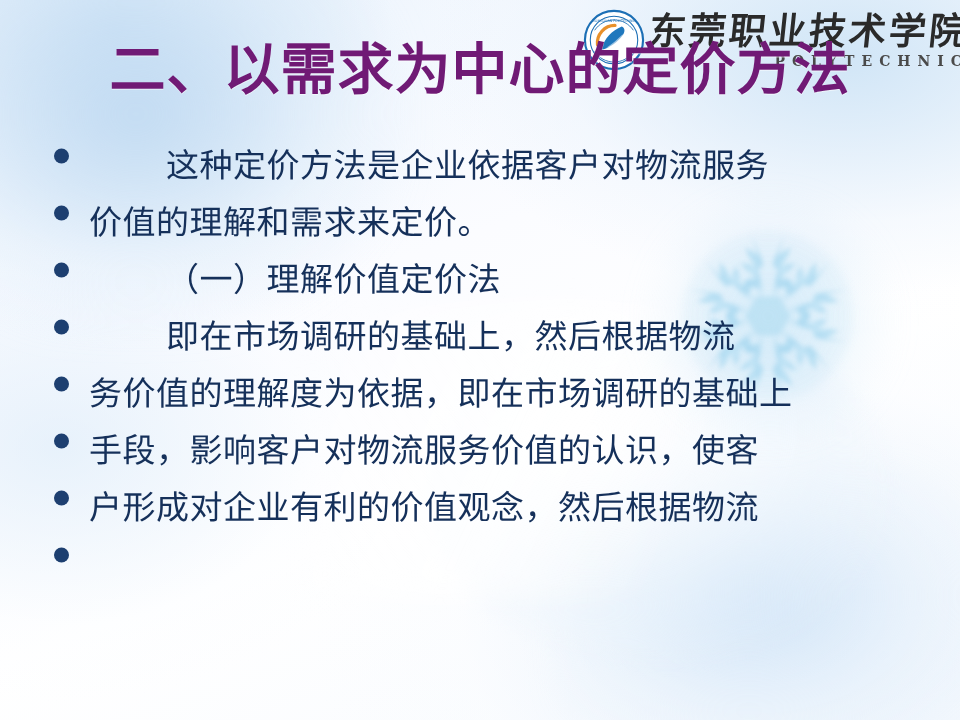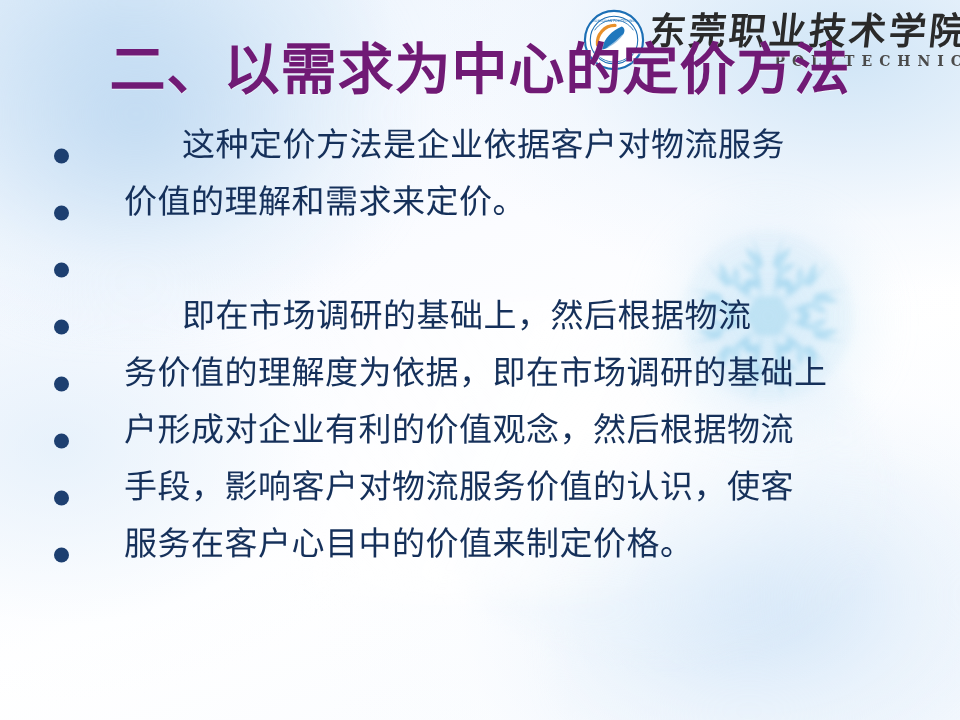--- a/index.html
+++ b/index.html
@@ -143,36 +143,36 @@
     top: 127px;
     width: 960px;
     margin: 0;
     padding: 0;
     list-style: none;
   }
   .body-line {
     position: relative;
     height: 57px;
     display: flex;
-    align-items: flex-start;
-    padding-left: 76px;
+    align-items: flex-end;
+    padding-left: 60px;
   }
   .bullet {
     position: absolute;
     left: 54px;
     top: 50%;
     transform: translateY(-50%);
     width: 15px;
     height: 15px;
     border-radius: 50%;
     background: #1d3f70;
   }
   .line-text {
     display: block;
-    margin-left: 48px;
+    margin-left: 29px;
     font-family: "DejaVu Serif", "Liberation Serif", serif;
     font-size: 33px;
     font-weight: 400;
     color: #15305a;
     letter-spacing: 0.5px;
     white-space: pre;
     line-height: 1.1;
   }
   .line-text.indented {
     margin-left: 40px;
@@ -267,36 +267,36 @@
     <li class="body-line">
       <span class="bullet"></span>
       <span class="line-text indented">这种定价方法是企业依据客户对物流服务</span>
     </li>
     <li class="body-line">
       <span class="bullet"></span>
       <span class="line-text">价值的理解和需求来定价。</span>
     </li>
     <li class="body-line">
       <span class="bullet"></span>
+      <span class="line-text indented">（一）理解价值定价法</span>
     </li>
     <li class="body-line">
       <span class="bullet"></span>
       <span class="line-text indented">即在市场调研的基础上，然后根据物流</span>
     </li>
     <li class="body-line">
       <span class="bullet"></span>
       <span class="line-text">务价值的理解度为依据，即在市场调研的基础上</span>
     </li>
     <li class="body-line">
       <span class="bullet"></span>
+      <span class="line-text">手段，影响客户对物流服务价值的认识，使客</span>
+    </li>
+    <li class="body-line">
+      <span class="bullet"></span>
       <span class="line-text">户形成对企业有利的价值观念，然后根据物流</span>
     </li>
     <li class="body-line">
       <span class="bullet"></span>
-      <span class="line-text">手段，影响客户对物流服务价值的认识，使客</span>
-    </li>
-    <li class="body-line">
-      <span class="bullet"></span>
-      <span class="line-text">服务在客户心目中的价值来制定价格。</span>
     </li>
   </ul>
 
 </div>
 
 </body></html>

